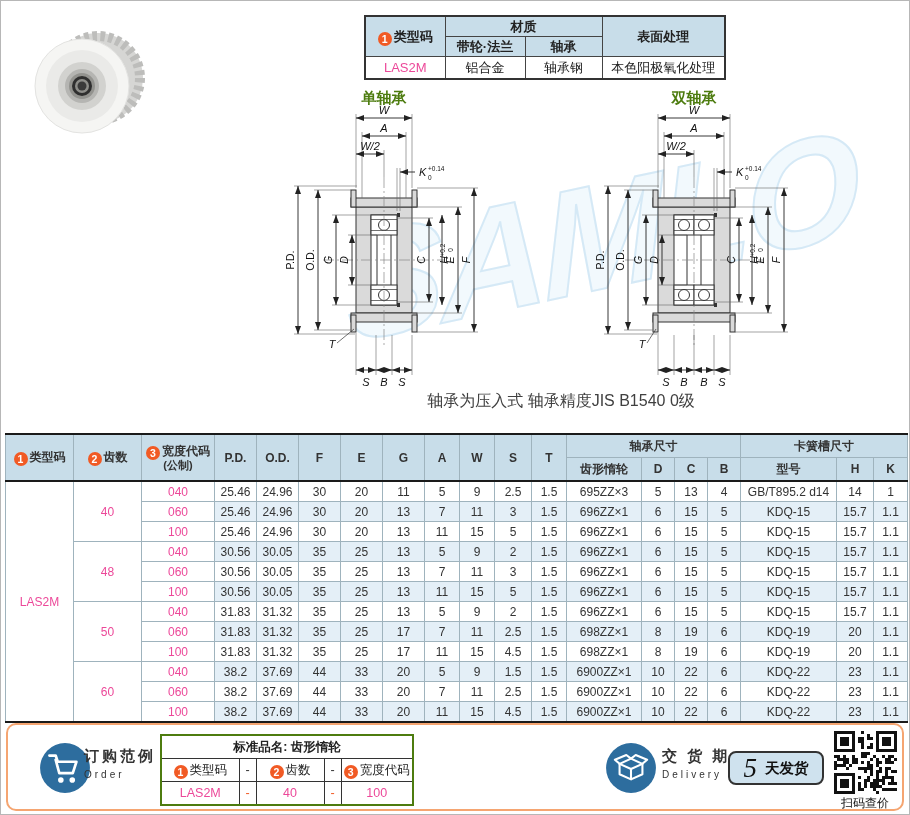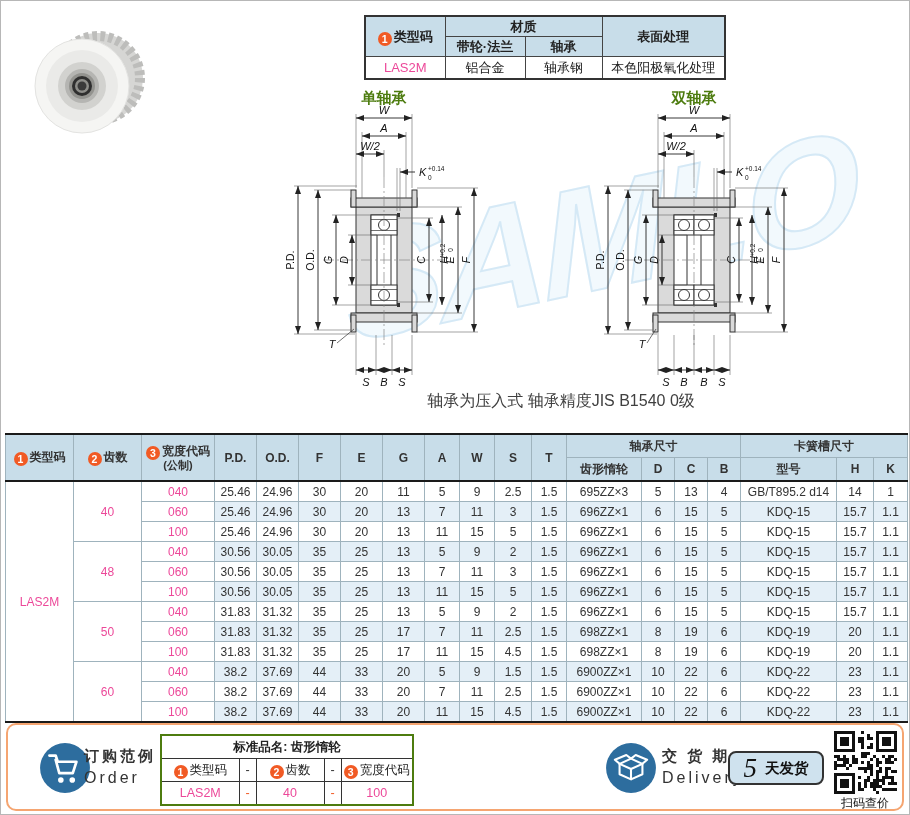--- a/index.html
+++ b/index.html
@@ -38,21 +38,21 @@
   table.spec thead th{background:#c8dde9;font-weight:bold;height:22px;}
   table.spec thead tr:last-child th{border-bottom:2px solid #1a1a1a;}
   table.spec thead th.rs2{border-bottom:2px solid #1a1a1a;}
   table.spec td.alt{background:#e4eff7;}
   .wc-sub{display:block;font-size:11px;margin-top:-2px;}
 
   
   .bottom-box{left:5px;top:722px;width:898px;height:88px;border:2px solid #f5a571;border-radius:10px;box-sizing:border-box;z-index:2;background:#fff;}
   .icon-circle{width:54px;height:54px;}
   .cn-title{font-size:15px;letter-spacing:3px;color:#333;font-weight:bold;}
-  .en-title{font-size:16px;letter-spacing:3px;color:#333;margin-top:3px;}
+  .en-title{font-size:10px;letter-spacing:3px;color:#333;margin-top:3px;}
   table.order{position:absolute;left:152px;top:9px;width:252px;border-collapse:collapse;table-layout:fixed;
               font-size:12.5px;color:#222;border:2px solid #4d7c0f;}
   table.order th,table.order td{border:1px solid #333;text-align:center;padding:0;height:22px;font-weight:normal;}
   table.order .ttl{font-weight:bold;}
   .dash-dark{color:#333;}
   .dash-orange{color:#f15a24;font-weight:bold;}
   .pill{position:absolute;left:720px;top:26px;width:96px;height:34px;background:#cfe2ee;border:2px solid #333;
         border-radius:8px;display:flex;align-items:center;justify-content:center;box-sizing:border-box;}
   .pill .num{font-family:"Liberation Serif",serif;font-style:italic;font-size:27px;color:#111;margin-right:8px;}
   .pill .unit{font-size:14.5px;font-weight:bold;color:#111;}

